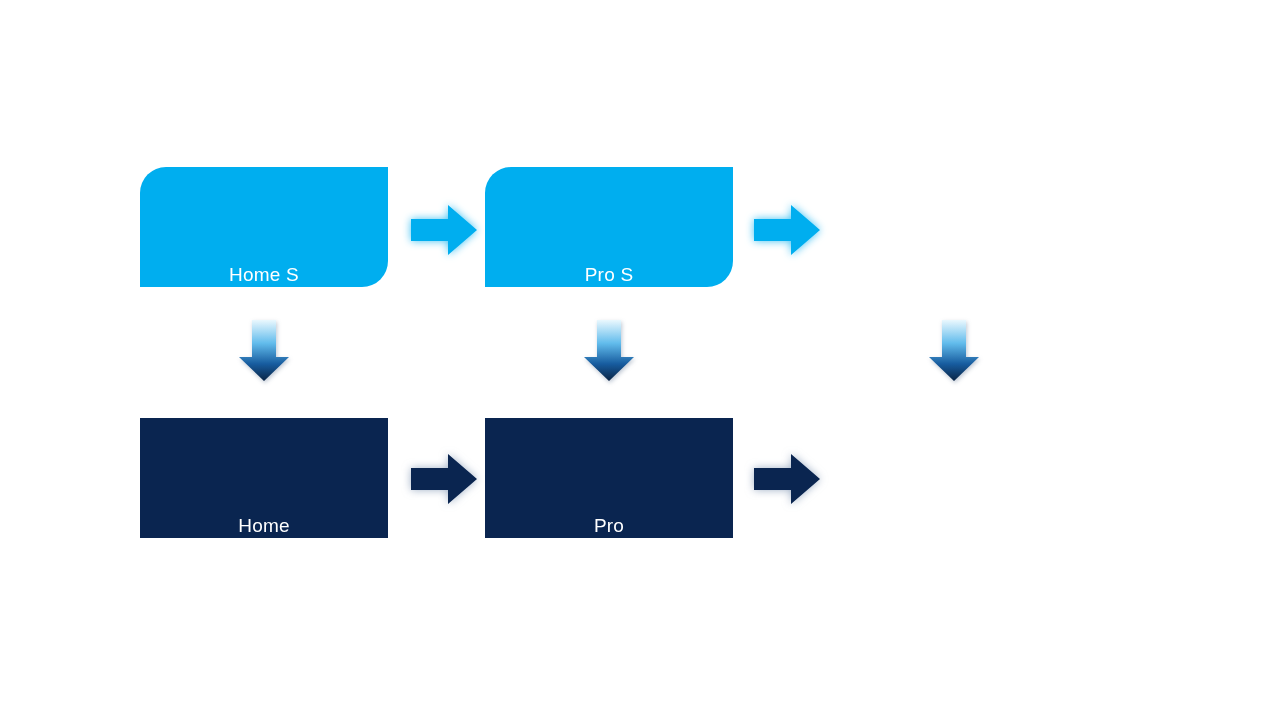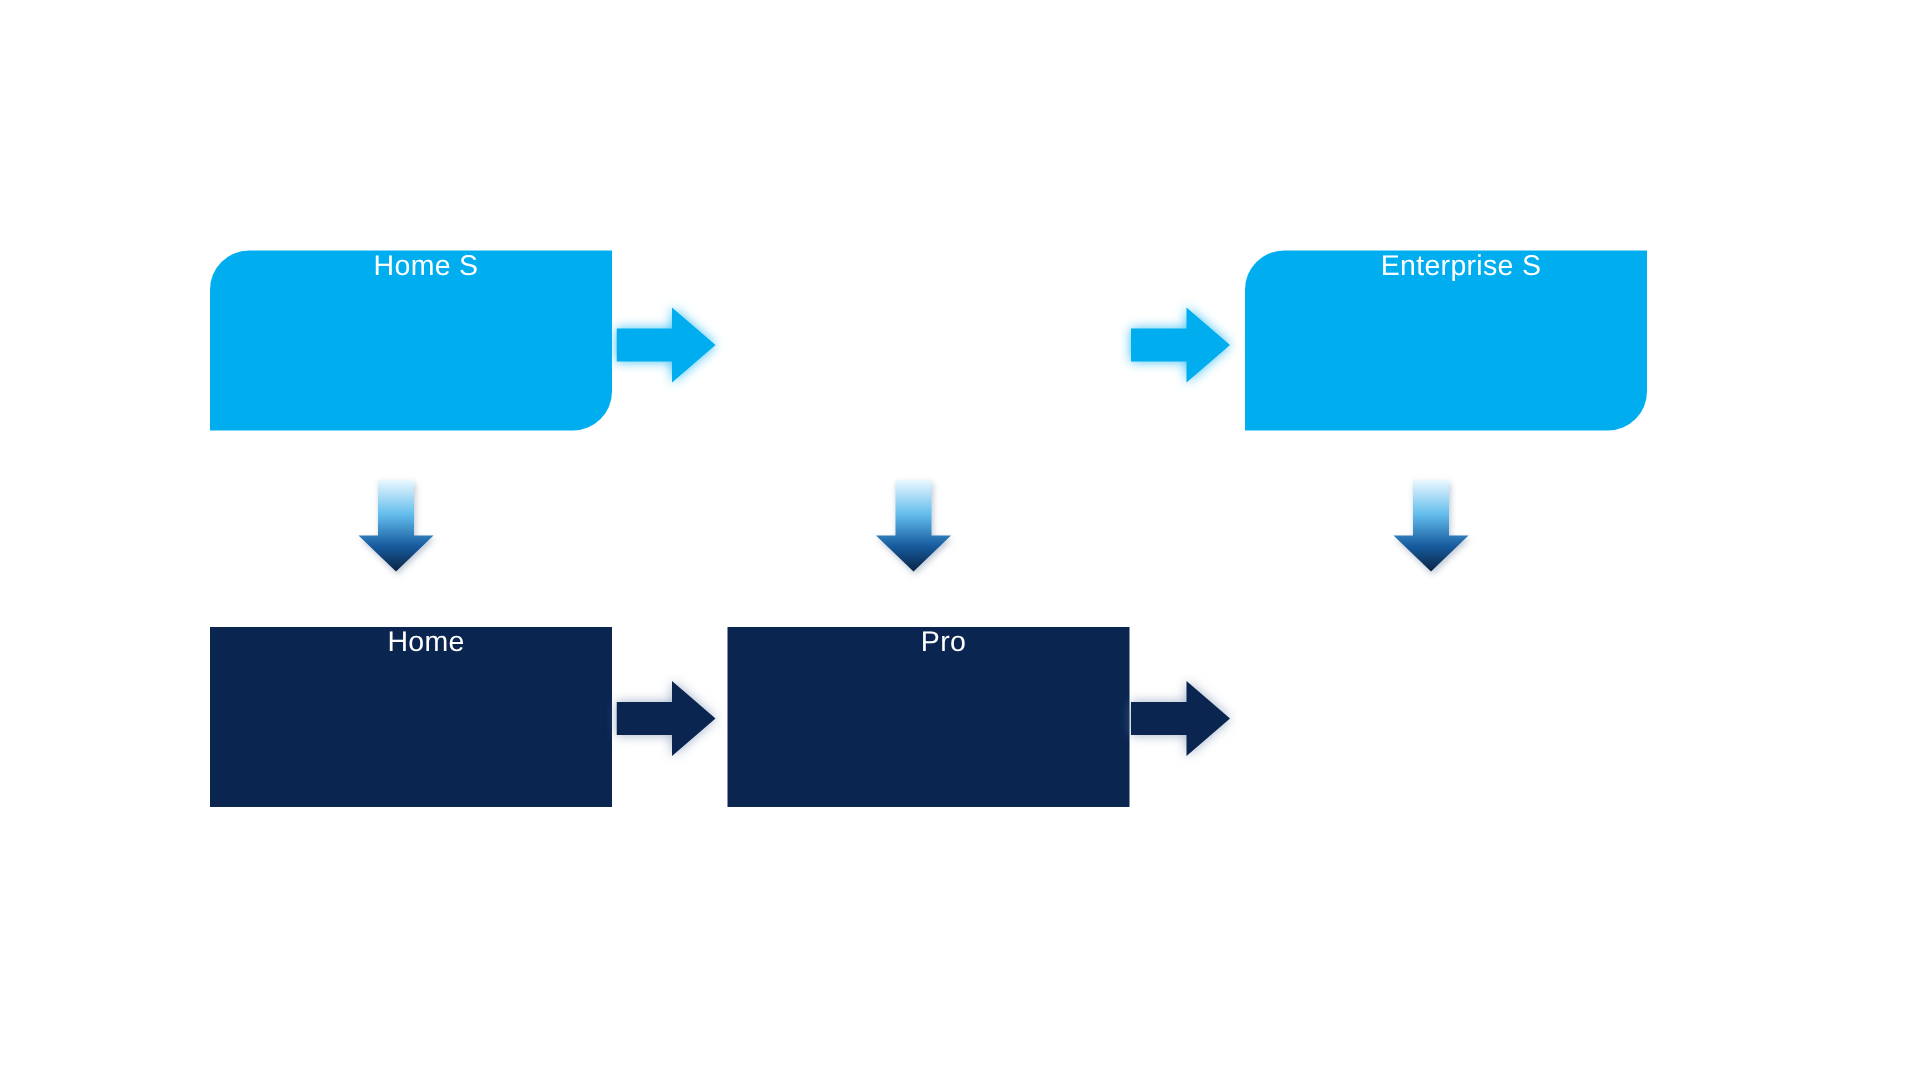--- a/index.html
+++ b/index.html
@@ -13,26 +13,25 @@
   body{
     width:1280px;height:720px;
     background:var(--bg);
     font-family:"Liberation Sans", sans-serif;
     position:relative;overflow:hidden;
   }
   .stage{position:absolute;inset:0;}
   .box{
     position:absolute;
     width:248px;height:120px;
-    display:flex;align-items:flex-start;justify-content:center;
+    display:flex;align-items:flex-end;justify-content:center;
     color:var(--tx);
     font-size:19px;
     line-height:1.2;
     letter-spacing:.2px;
-    padding-left:20px;
   }
   .box.top{
     top:167px;
     background:var(--lb);
     border-radius:26px 0 26px 0;
   }
   .box.bottom{
     top:418px;
     background:var(--nv);
     border-radius:0;
@@ -59,22 +58,22 @@
   .fill-nv{fill:var(--nv);}
 </style>
 </head>
 <body>
 
 <div class="stage">
 
   <div class="box top c1">
     <span>Home S</span>
   </div>
-  <div class="box top c3">
-    <span>Enterprise S</span>
+  <div class="box top c2">
+    <span>Pro S</span>
   </div>
 
   <div class="harrow toprow light gap1">
     <svg width="67" height="52" viewBox="0 0 67 52" aria-hidden="true">
       <polygon class="fill-lb" points="0,15 37,15 37,1 66,26 37,51 37,37 0,37"></polygon>
     </svg>
   </div>
   <div class="harrow toprow light gap2">
     <svg width="67" height="52" viewBox="0 0 67 52" aria-hidden="true">
       <polygon class="fill-lb" points="0,15 37,15 37,1 66,26 37,51 37,37 0,37"></polygon>

